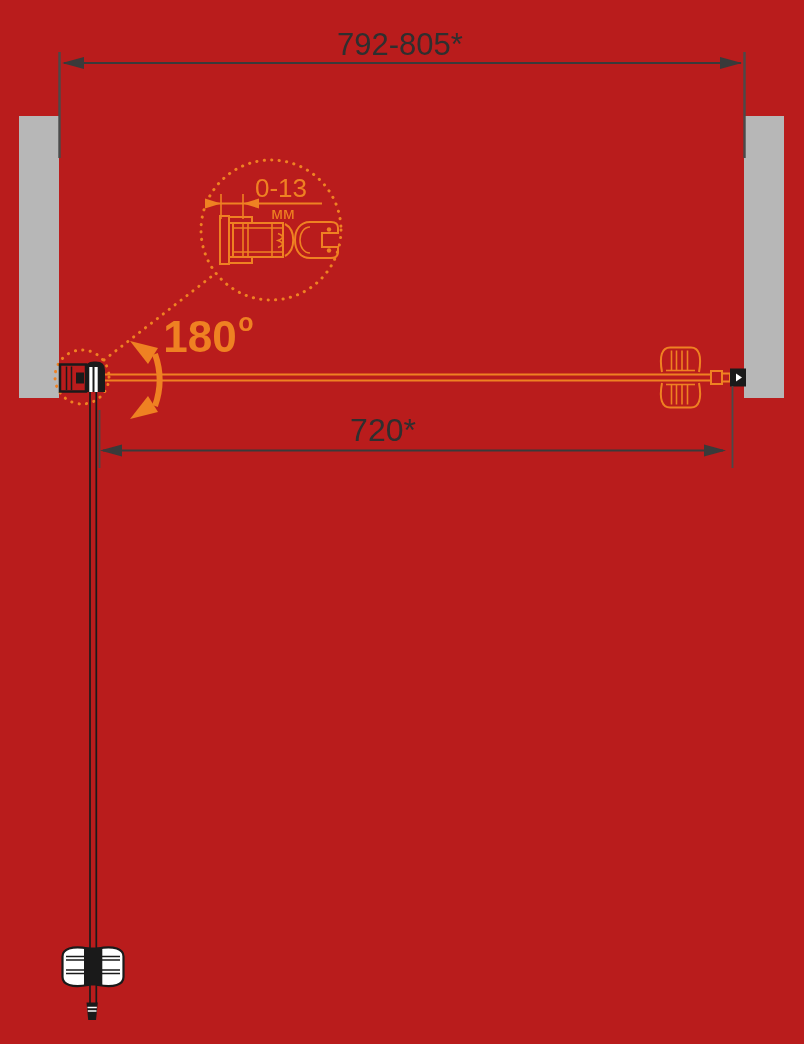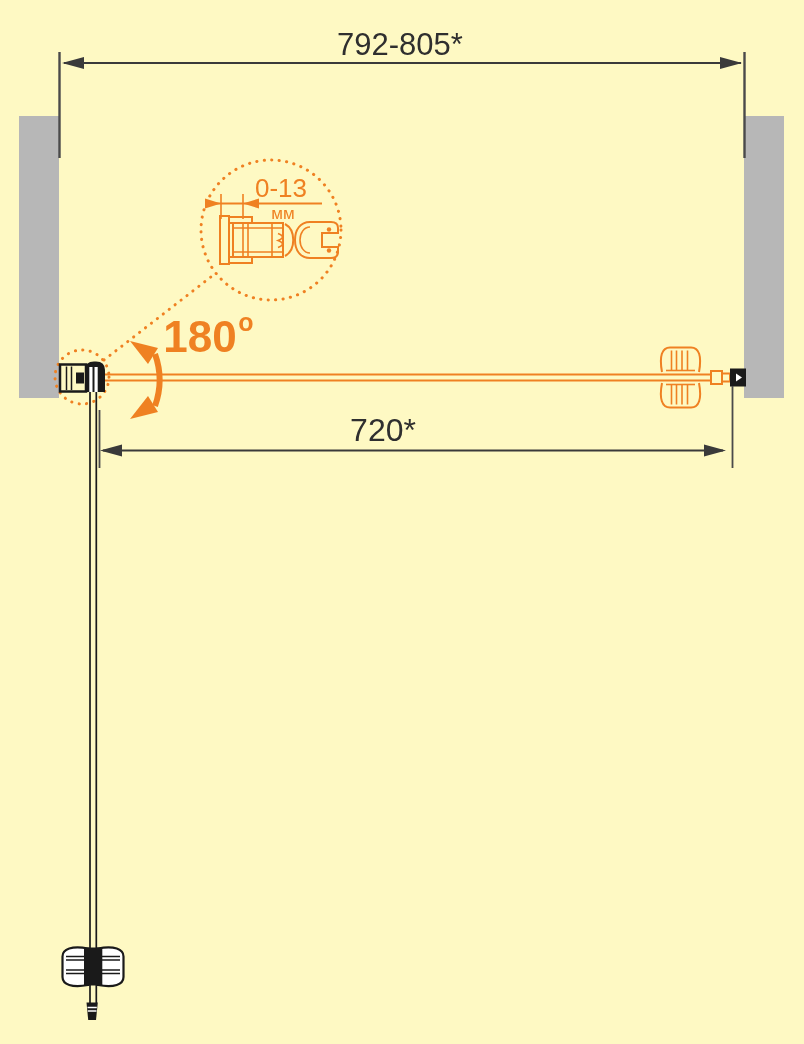--- a/index.html
+++ b/index.html
@@ -1,19 +1,19 @@
 <!DOCTYPE html>
 <html><head>
 <meta charset="utf-8">
 <style>
   html,body{margin:0;padding:0;background:#ffffff;}
   .canvas{
     position:relative;
     width:804px;height:1044px;
-    background:#fef9c3;
+    background:#b91c1c;
     font-family:"Liberation Sans", sans-serif;
     overflow:hidden;
   }
   svg{position:absolute;left:0;top:0;}
   
   .dim-line{stroke:#3a3a3a;stroke-width:2;fill:none;}
   .dim-arrow{fill:#3a3a3a;stroke:none;}
   .ext-line{stroke:#4a4a4a;stroke-width:2.4;fill:none;}
   .ext-line-thin{stroke:#4a4a4a;stroke-width:1.8;fill:none;}
   .wall{fill:#b7b7b7;stroke:none;}

